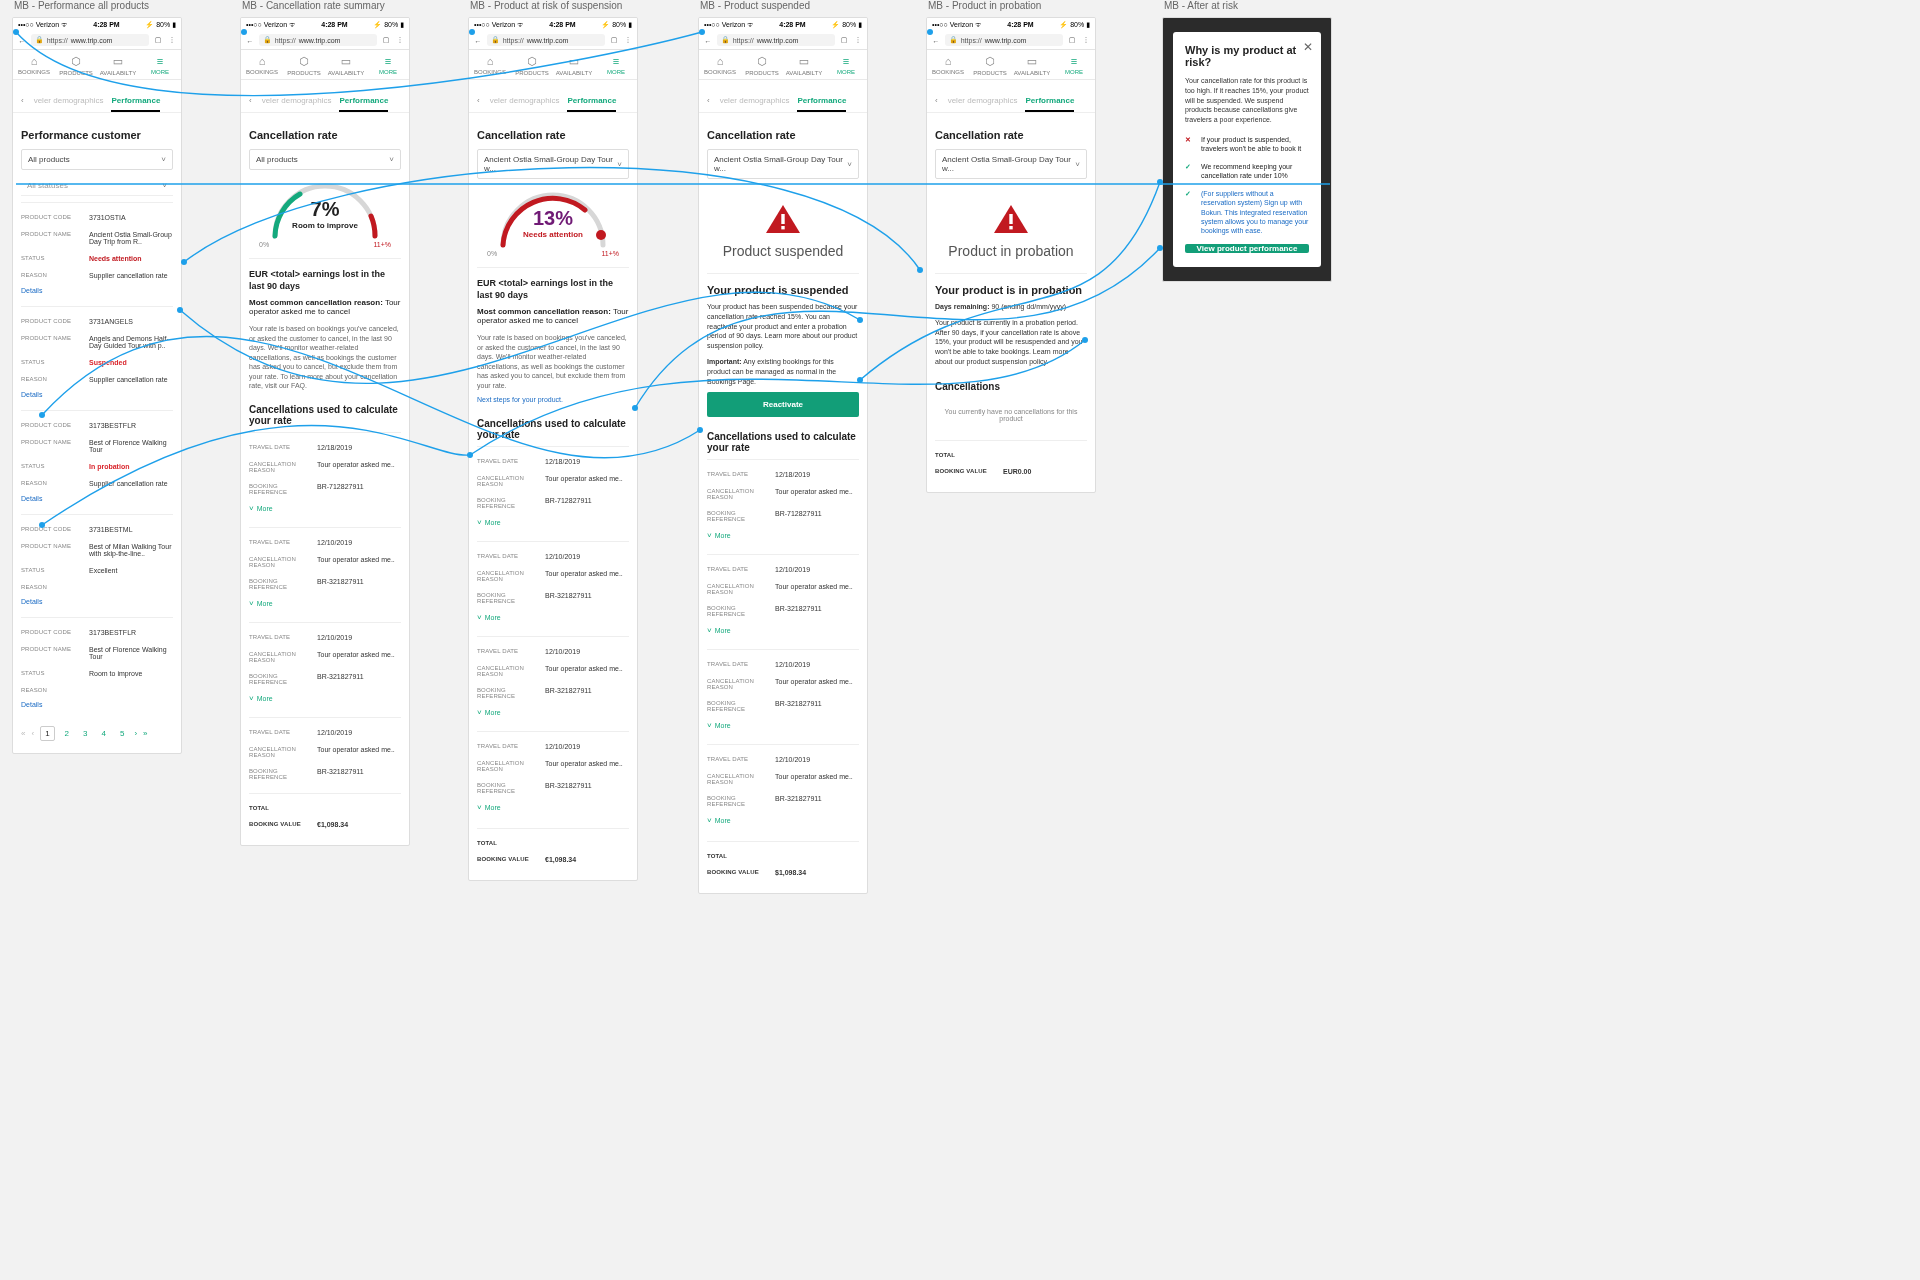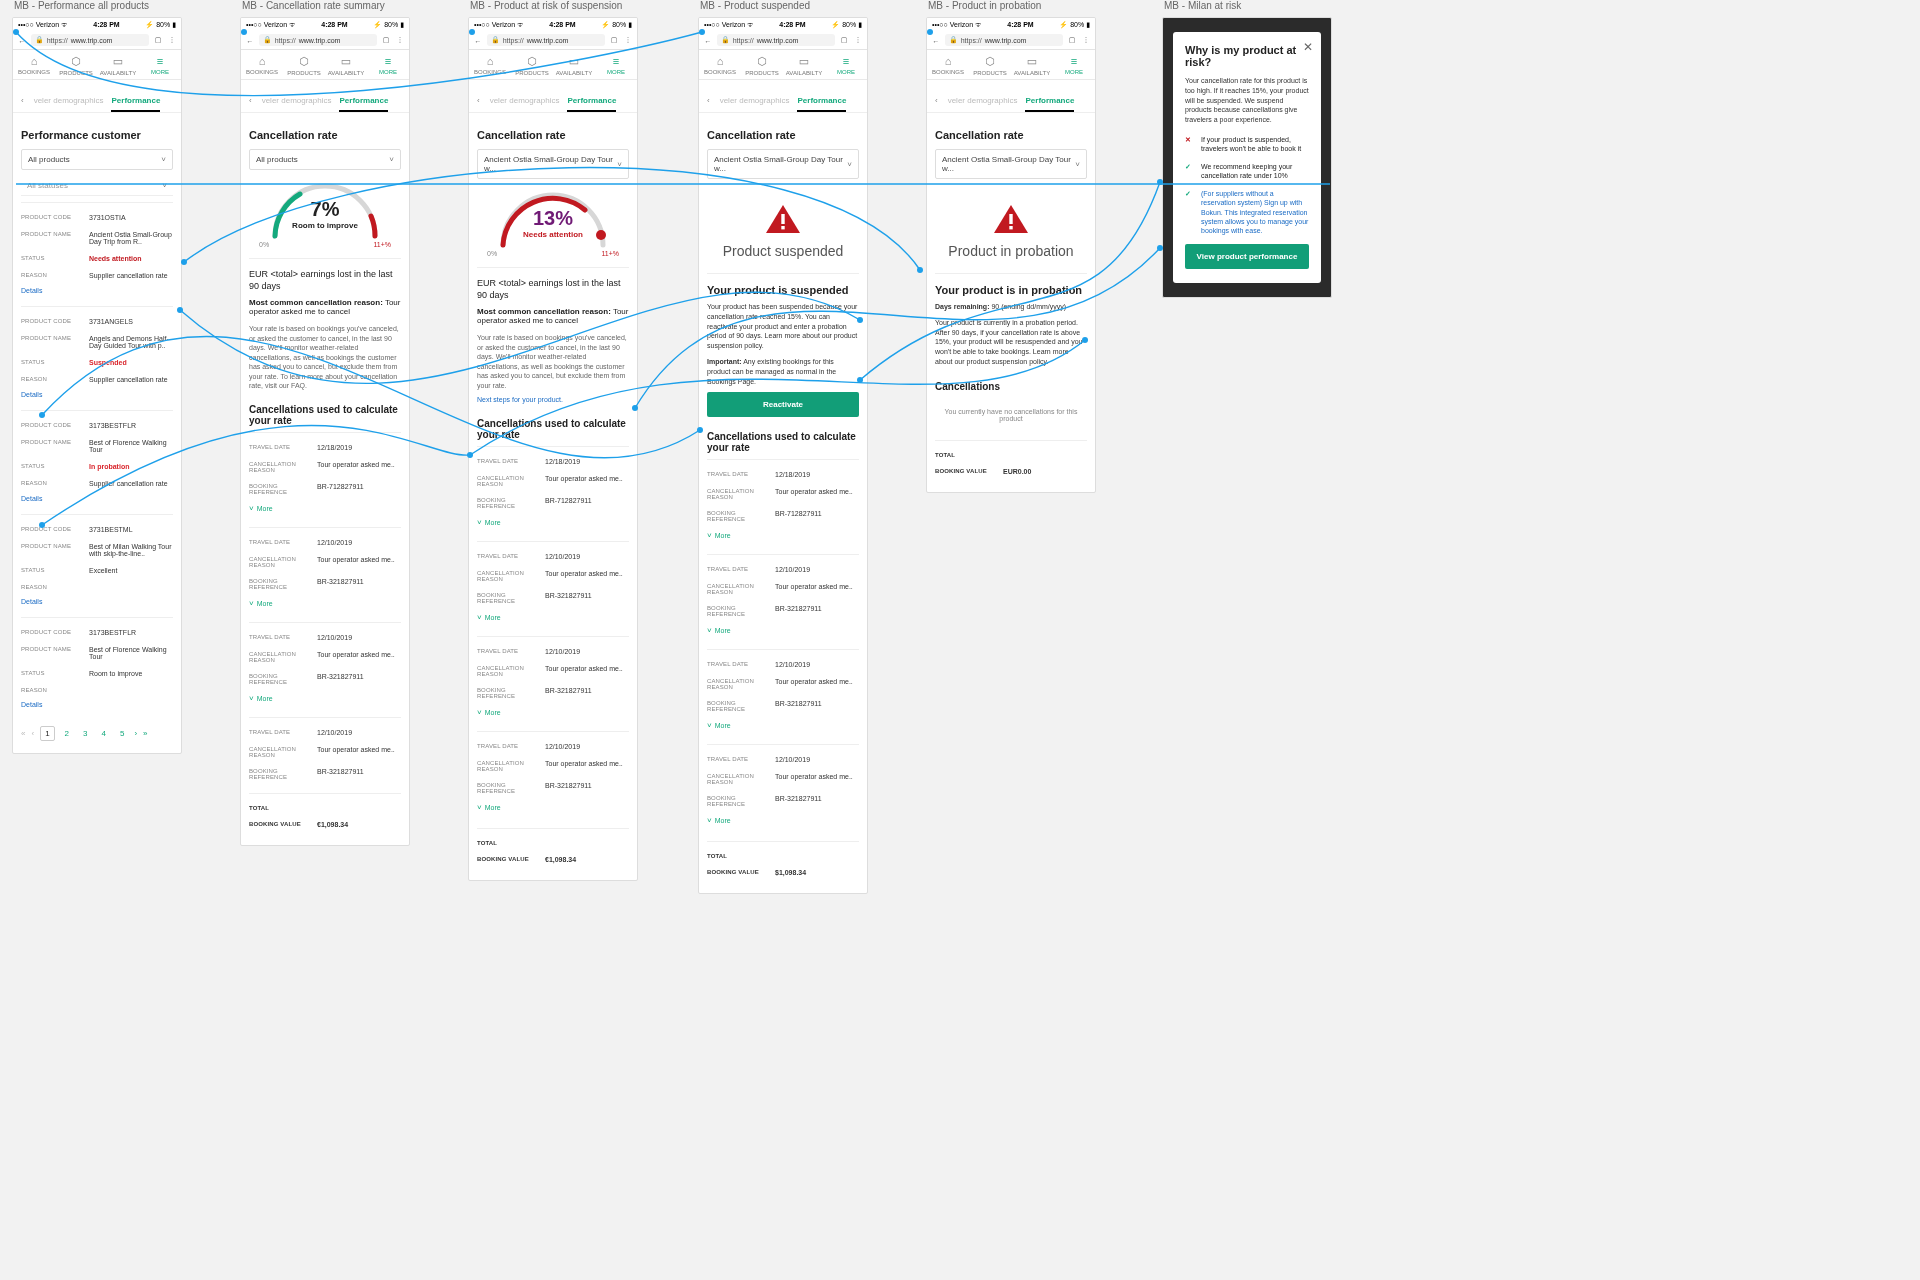--- a/index.html
+++ b/index.html
@@ -40,21 +40,21 @@
   .gauge{position:relative;width:120px;height:65px;margin:4px auto 0;}
   .gauge svg{width:120px;height:65px;}
   .gauge .center-val{position:absolute;left:0;right:0;top:22px;text-align:center;}
   .gauge .pct{font-size:20px;font-weight:700;}
   .gauge .pct.red{color:#701a75;}
   .gauge .caption{font-size:8px;font-weight:600;}
   .gauge .caption.red{color:#c11920;}
   .gauge-labels{display:flex;justify-content:space-between;font-size:7px;color:#888;margin:0 10px 4px;}
   .gauge-labels .red{color:#c11920;}
   hr.thin{border:none;border-top:1px solid #eee;margin:10px 0;}
-  .earnings{font-size:9px;font-weight:400;margin-bottom:6px;line-height:1.3;}
+  .earnings{font-size:9px;font-weight:700;margin-bottom:6px;line-height:1.3;}
   .reason-line{font-size:8px;margin-bottom:8px;}
   .reason-line b{font-weight:700;}
   .fineprint{font-size:7px;color:#666;line-height:1.35;}
   .link{font-size:7px;color:#1a6bc4;margin-top:6px;display:inline-block;}
   
   .kv{display:flex;font-size:7px;padding:5px 0;color:#333;gap:6px;}
   .kv .k{width:62px;color:#888;text-transform:uppercase;font-size:6px;letter-spacing:.02em;}
   .kv .v{flex:1;}
   .v.needs{color:#c11920;font-weight:600;}
   .v.susp{color:#d9252c;font-weight:600;}
@@ -83,21 +83,21 @@
   .phone.dark{background:#2b2b2b;padding:14px 10px;}
   .modal-card{background:#fff;border-radius:3px;padding:12px 12px 14px;position:relative;}
   .modal-close{position:absolute;top:8px;right:8px;font-size:12px;color:#666;}
   .modal-title{font-size:11px;font-weight:700;margin-bottom:8px;}
   .modal-text{font-size:7px;color:#333;line-height:1.4;margin-bottom:10px;}
   .modal-bullet{display:flex;gap:6px;font-size:7px;margin-bottom:8px;line-height:1.35;}
   .modal-bullet .mk{width:10px;flex-shrink:0;font-weight:bold;}
   .modal-bullet .mk.x{color:#c11920;}
   .modal-bullet .mk.c{color:#14a97d;}
   .modal-bullet.link-style{color:#1a6bc4;}
-  .modal-cta{background:#129e78;color:#fff;text-align:center;font-size:8px;font-weight:600;padding:8px 0;border-radius:2px;margin-top:8px;}
+  .modal-cta{background:#129e78;color:#fff;text-align:center;font-size:8px;font-weight:600;padding:0 0;border-radius:2px;margin-top:8px;}
   
   .flow-overlay{position:absolute;inset:0;pointer-events:none;}
   .flow-overlay path{stroke:#1ea0ea;stroke-width:1.4;fill:none;}
   .flow-overlay circle{fill:#1ea0ea;}
 </style>
 </head>
 <body>
 
 <div class="canvas">
 
@@ -695,21 +695,21 @@
         <div class="kv">
               <span class="k">BOOKING VALUE</span>
               <span class="v">EUR0.00</span>
             </div>
       </div>
     </div>
   </div>
 </div>
 
 <div class="screen-col" style="left:1162px;">
-  <div class="col-title">MB - Milan at risk</div>
+  <div class="col-title">MB - After at risk</div>
   <div class="phone dark">
     <div class="modal-card">
       <span class="modal-close">✕</span>
       <div class="modal-title">Why is my product at risk?</div>
       <div class="modal-text">Your cancellation rate for this product is too high. If it reaches 15%, your product will be suspended. We suspend products because cancellations give travelers a poor experience.</div>
       <div class="modal-bullet">
             <span class="mk x">✕</span>
             <span>If your product is suspended, travelers won't be able to book it</span>
           </div>
       <div class="modal-bullet">

